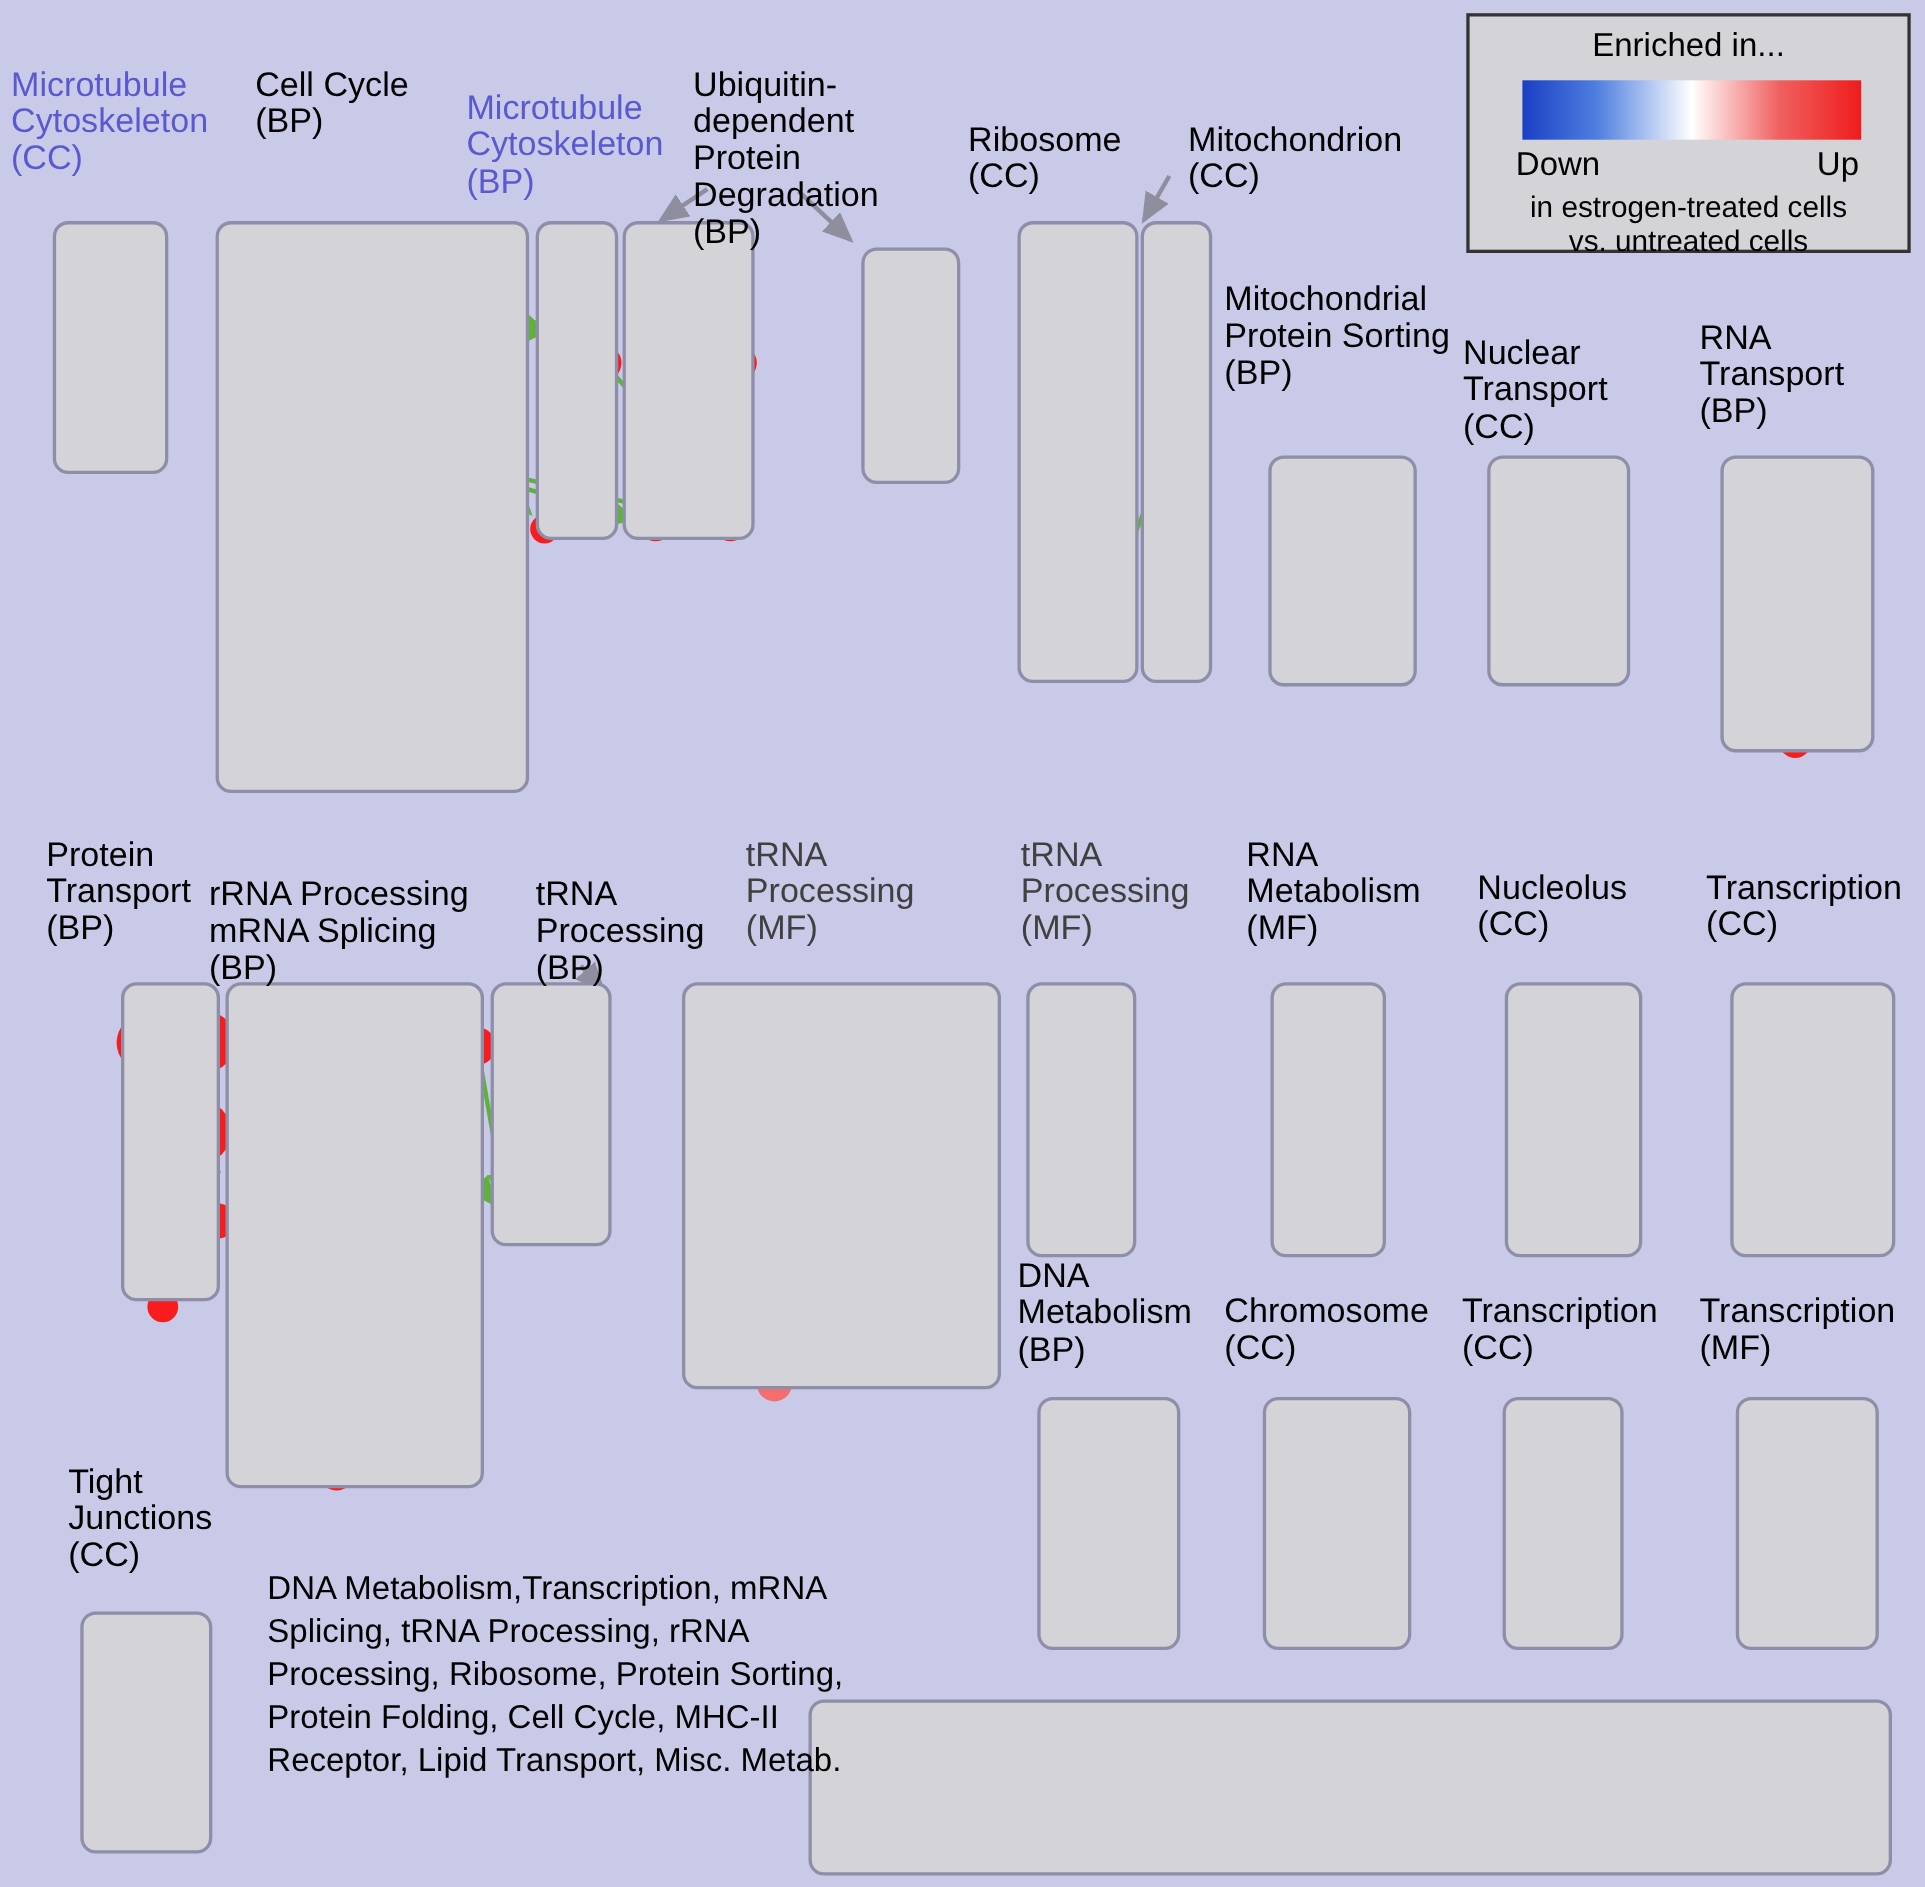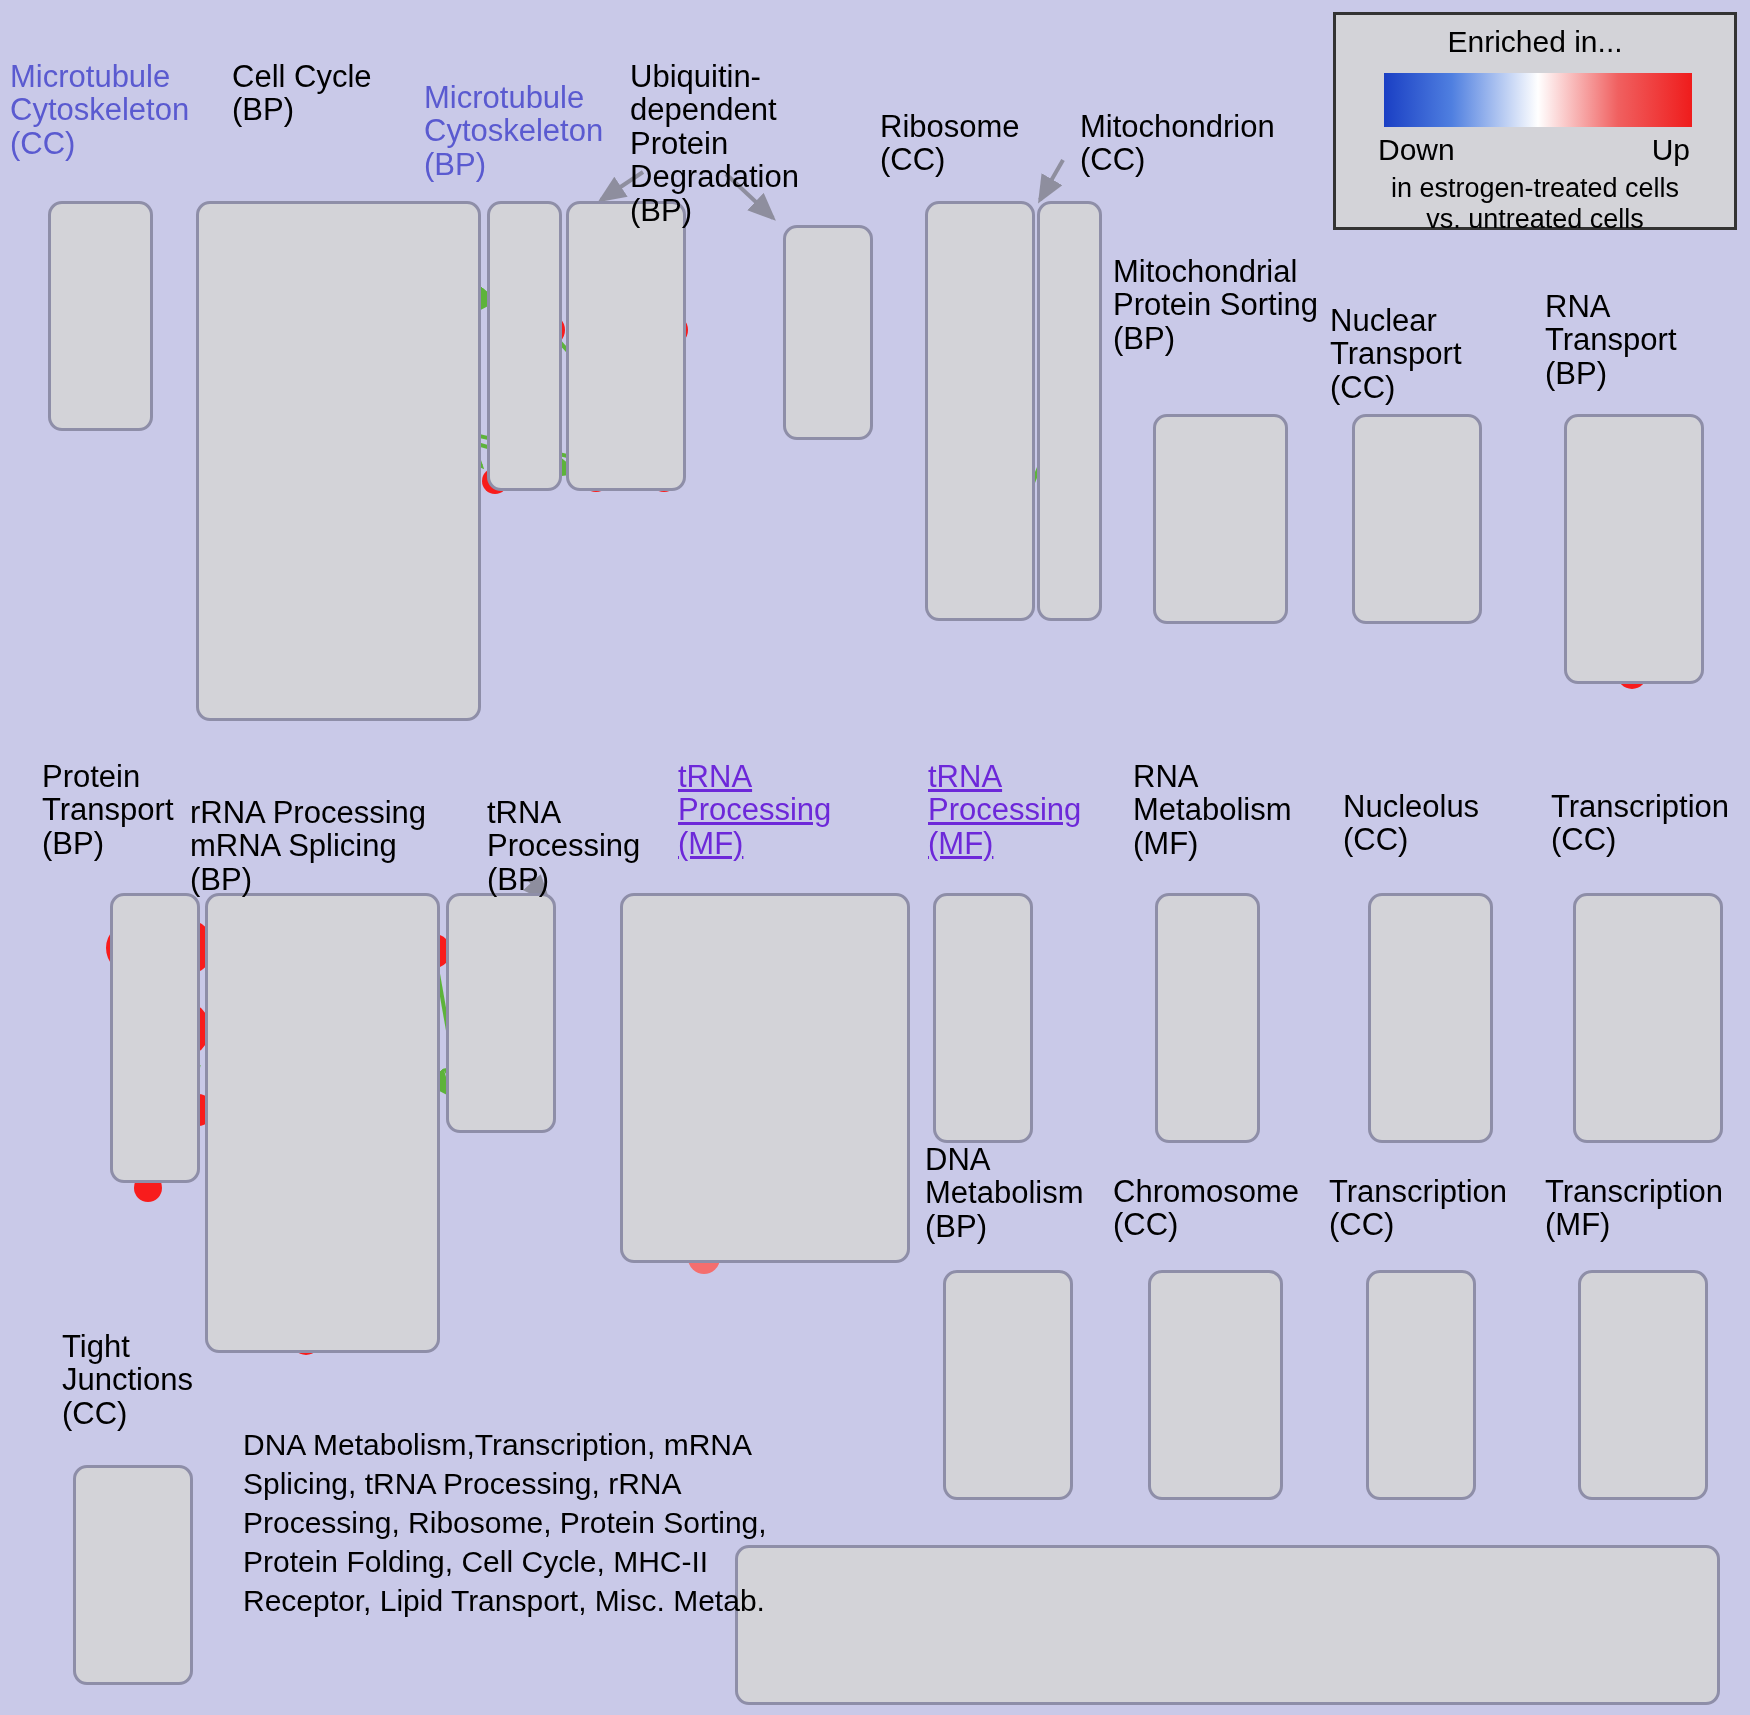--- a/index.html
+++ b/index.html
@@ -7,21 +7,21 @@
     width:1750px;height:1715px;
     background:#c9c9e8;
     font-family:"Liberation Sans", sans-serif;
     overflow:hidden;
     position:relative;
   }
   #canvas{position:absolute;left:0;top:0;width:1750px;height:1715px;}
   .grp{position:absolute;background:#d3d3d8;border:3px solid #8e8ea8;border-radius:14px;box-sizing:border-box;}
   .lbl{position:absolute;color:#000;font-size:31px;line-height:1.08;}
   .lbl.blue{color:#5a5ad0;}
-  .lbl.green{color:#6d28d9;text-decoration:underline;}
+  .lbl.green{color:#404040;}
   svg.net{position:absolute;left:0;top:0;width:1750px;height:1715px;pointer-events:none;}
   
   #legend{position:absolute;left:1333px;top:12px;width:404px;height:218px;
     background:#d3d3d8;border:3px solid #333;box-sizing:border-box;}
   #legend .ltitle{position:absolute;top:10px;left:0;width:100%;text-align:center;font-size:30px;color:#000;}
   #legend .bar{position:absolute;left:48px;top:58px;width:308px;height:54px;
     background:linear-gradient(to right,#1a3fc4 0%,#4f7fe0 22%,#ffffff 50%,#f06060 76%,#ef1c1c 100%);}
   #legend .down{position:absolute;left:42px;top:118px;font-size:30px;}
   #legend .up{position:absolute;right:44px;top:118px;font-size:30px;}
   #legend .sub{position:absolute;left:0;top:158px;width:100%;text-align:center;font-size:27px;line-height:1.14;}

